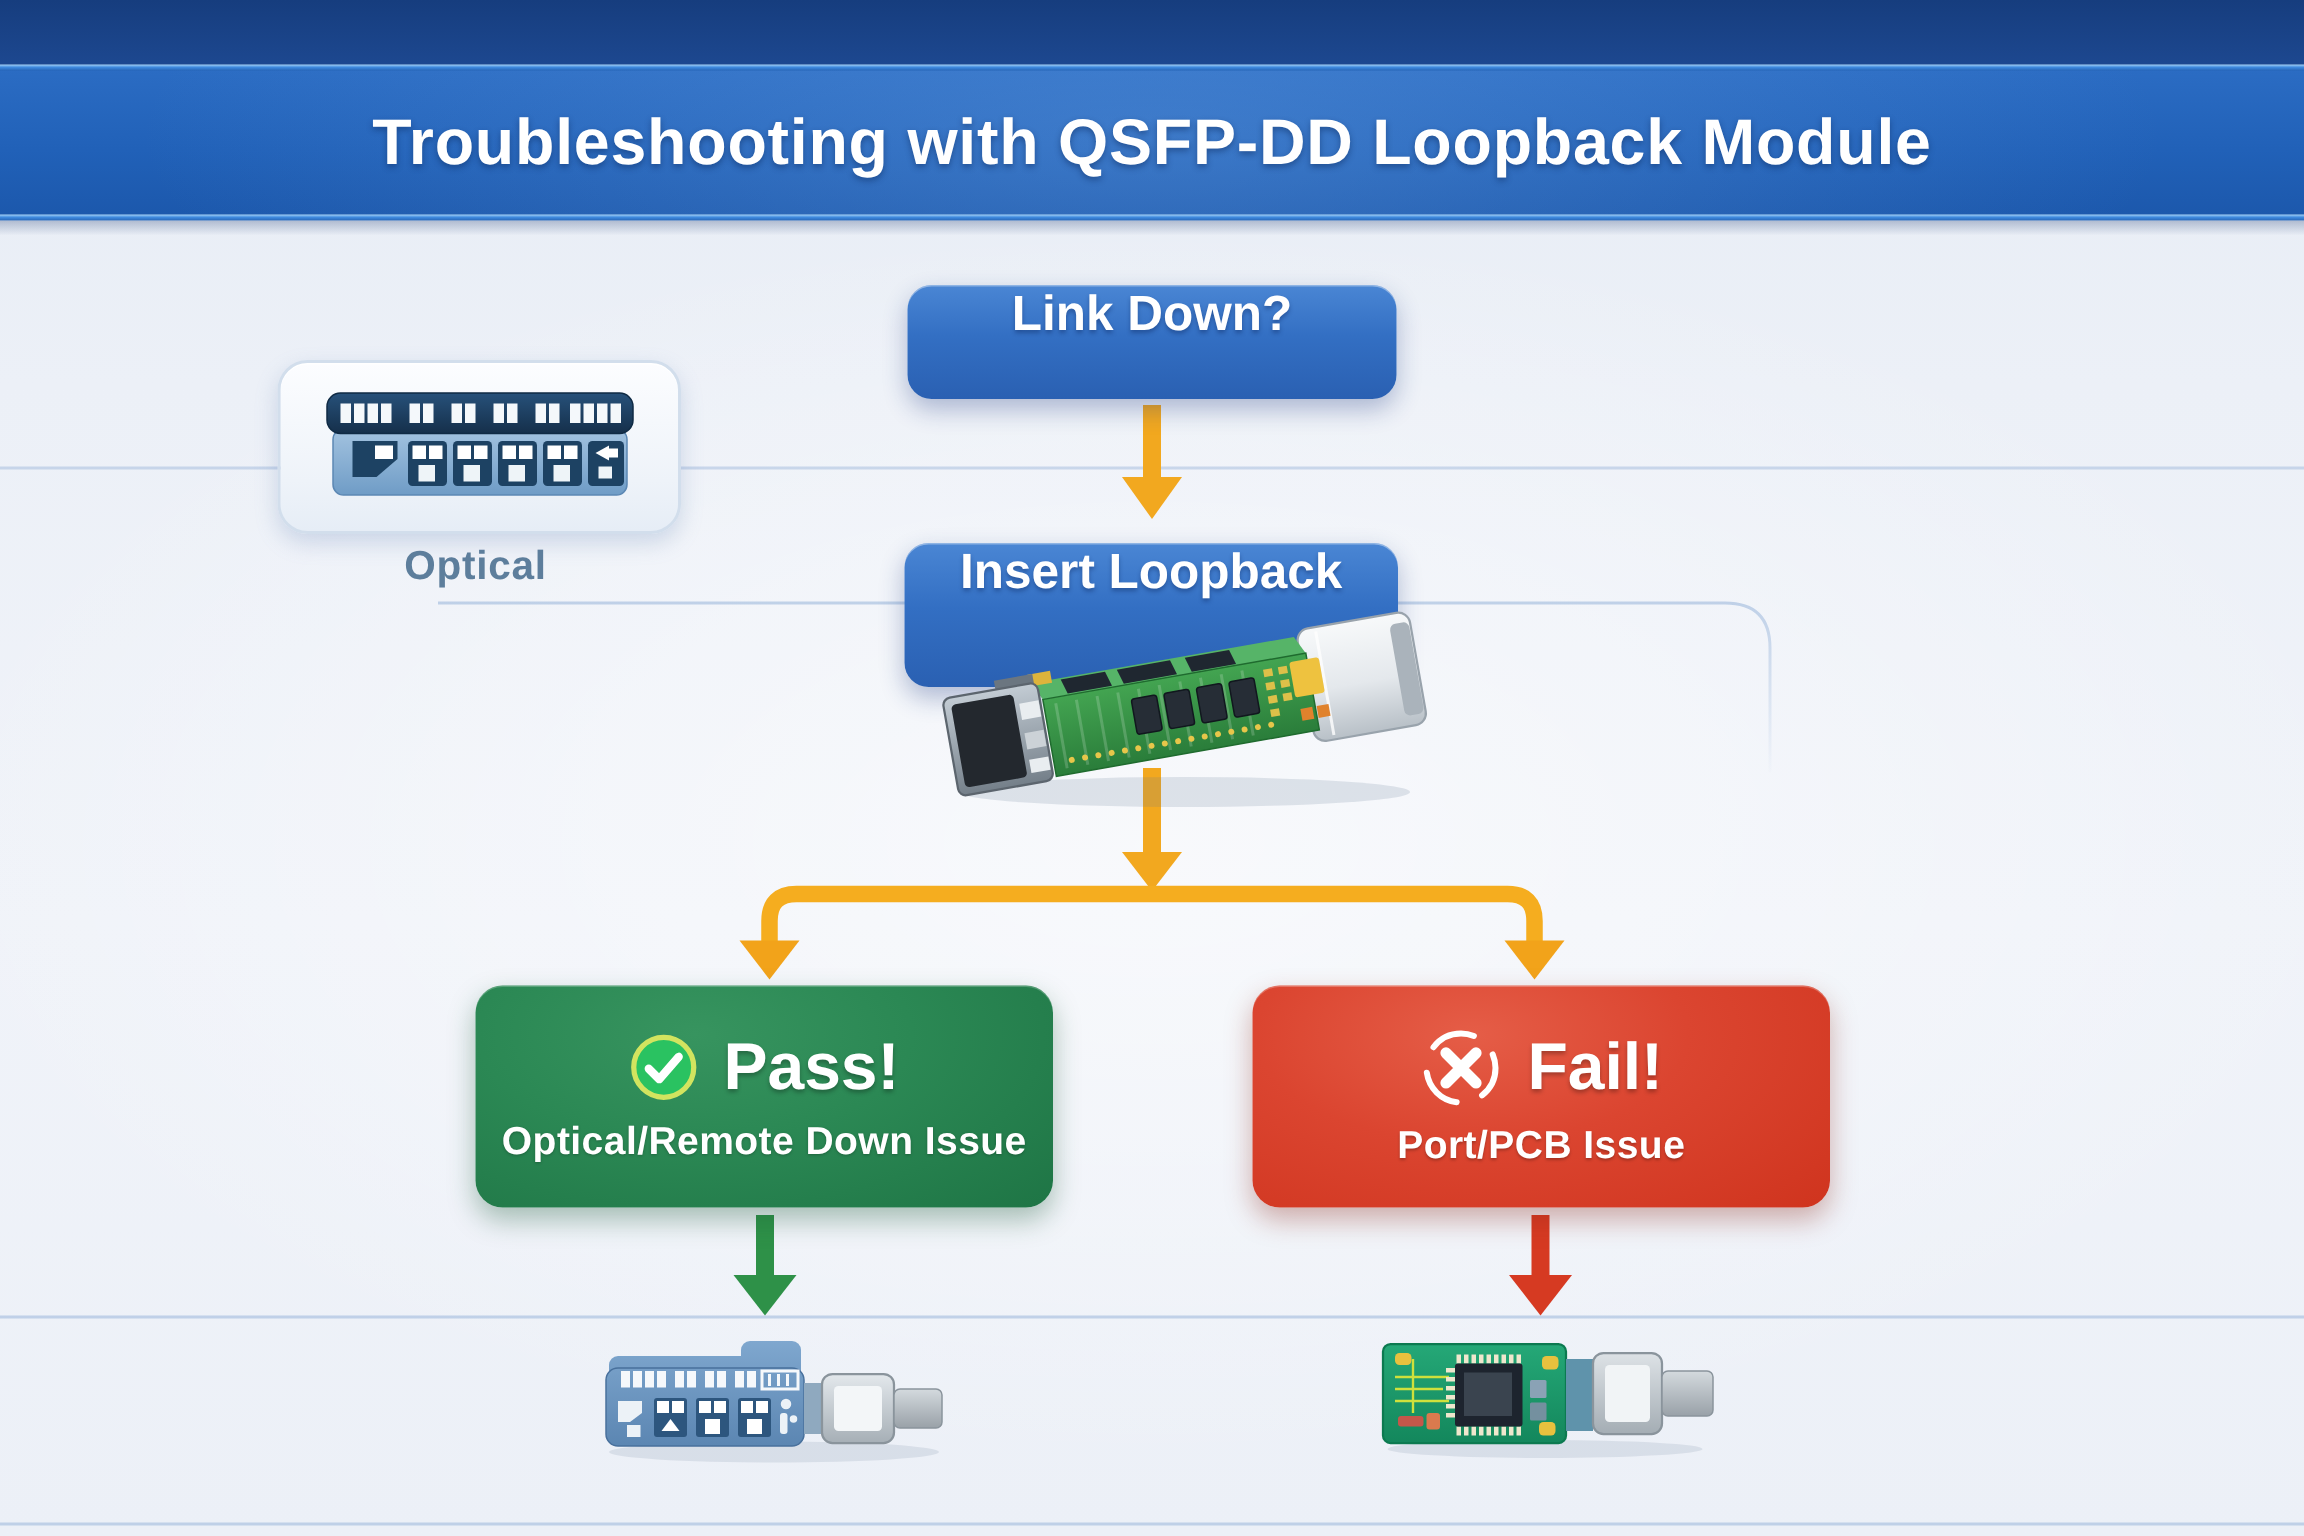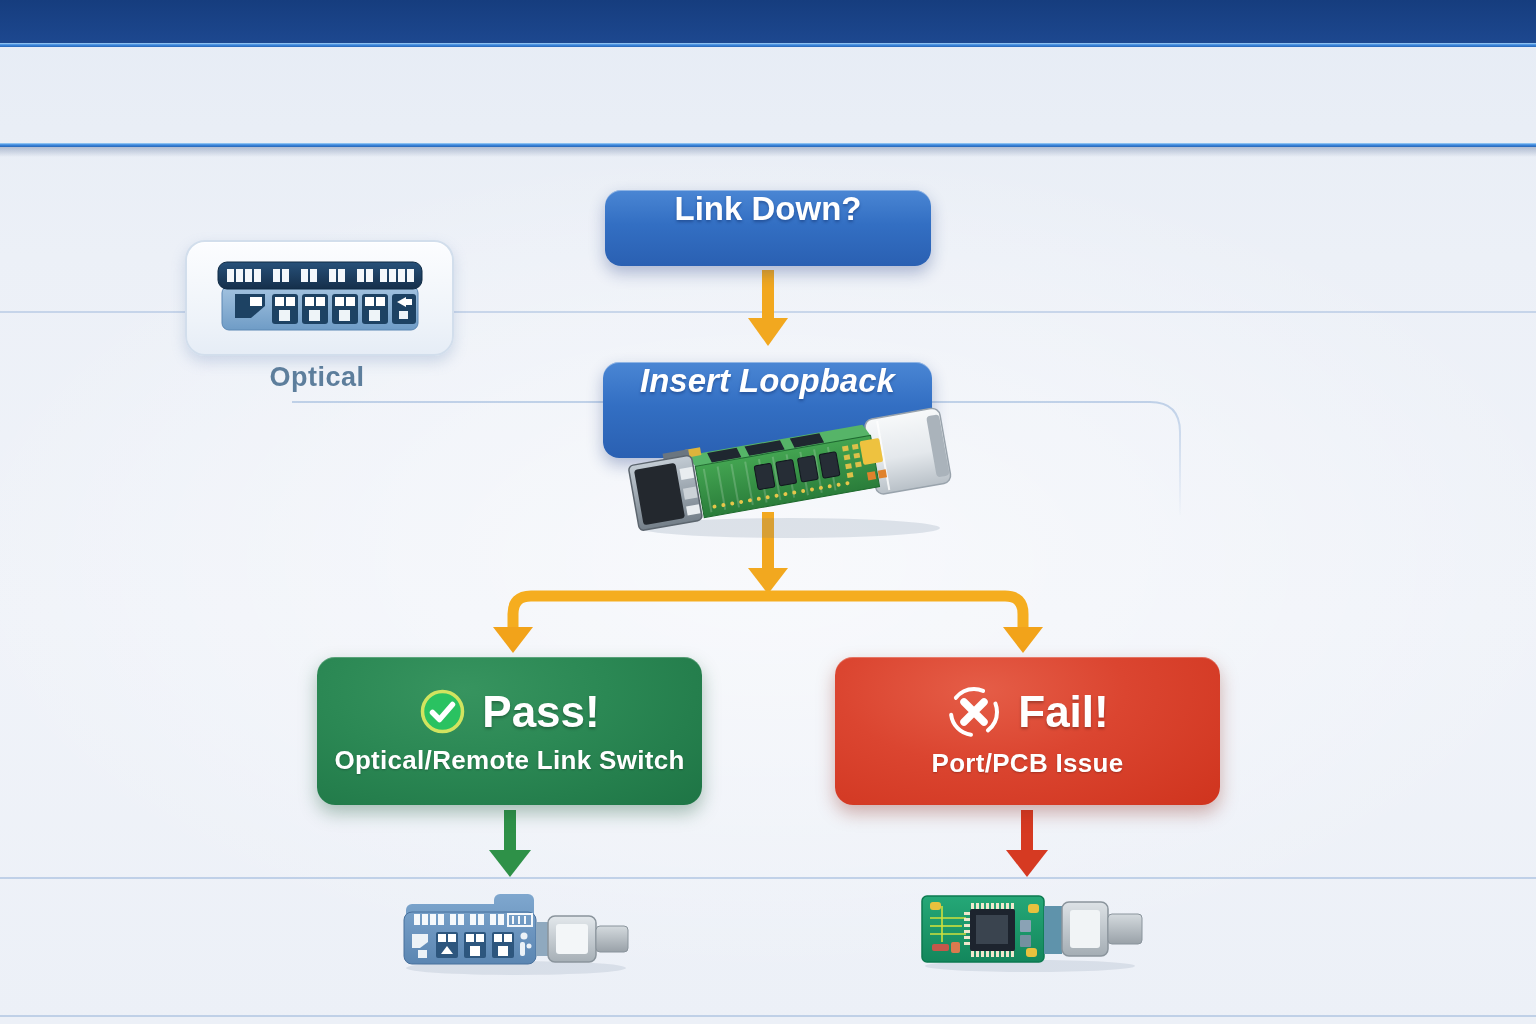--- a/index.html
+++ b/index.html
@@ -42,21 +42,21 @@
   .switch-label{left:217px;top:362px;width:200px;text-align:center;z-index:4;
     color:#5d7e9c;font-size:27px;font-weight:bold;letter-spacing:.5px;}
 
   
   .node-blue{z-index:5;border-radius:16px;display:flex;justify-content:center;
     background:linear-gradient(180deg,#4a86d4 0%,#336fc3 45%,#2a60b2 100%);
     box-shadow:0 7px 16px rgba(30,60,130,.32), inset 0 1px 0 rgba(255,255,255,.38);
     color:#fff;font-size:33px;font-weight:bold;
     text-shadow:0 2px 3px rgba(10,35,90,.4);}
   .node-link{left:605px;top:190px;width:326px;height:76px;}
-  .node-insert{left:603px;top:362px;width:329px;height:96px;padding-bottom:14px;box-sizing:border-box;font-style:italic;}
+  .node-insert{left:603px;top:362px;width:329px;height:96px;padding-bottom:14px;box-sizing:border-box;}
 
   
   .node-result{z-index:5;border-radius:18px;width:385px;height:148px;top:657px;
     display:flex;flex-direction:column;align-items:center;justify-content:center;gap:8px;
     color:#fff;}
   .node-pass{left:317px;
     background:radial-gradient(ellipse 320px 160px at 38% 22%, #37945f 0%, #2b8854 45%, #1f7646 100%);
     box-shadow:0 8px 18px rgba(25,90,55,.35), inset 0 1px 0 rgba(255,255,255,.22);}
   .node-fail{left:835px;
     background:radial-gradient(ellipse 320px 160px at 38% 22%, #e55d47 0%, #db4530 45%, #d0351f 100%);
@@ -85,20 +85,23 @@
     </defs>
     <line x1="0" y1="312" x2="1536" y2="312" stroke="rgba(145,175,215,.42)" stroke-width="2"></line>
     <path d="M292,402 L1150,402 Q1180,402 1180,432 L1180,515" fill="none" stroke="url(#fadeV)" stroke-width="2"></path>
     <line x1="0" y1="878" x2="1536" y2="878" stroke="rgba(145,175,215,.5)" stroke-width="2"></line>
     <line x1="0" y1="1016" x2="1536" y2="1016" stroke="rgba(145,175,215,.5)" stroke-width="2"></line>
   </svg>
 
   <div class="abs header">
     <div class="header-top"></div>
     <div class="header-sep sep1"></div>
+    <div class="header-main">
+      <div class="page-title">Troubleshooting with QSFP-DD Loopback Module</div>
+    </div>
     <div class="header-sep sep2"></div>
     <div class="header-shadow"></div>
   </div>
 
   <svg class="abs connectors" width="1536" height="1024" viewBox="0 0 1536 1024">
     <g fill="#f2a81f">
       <rect x="762" y="270" width="12" height="50"></rect>
       <polygon points="748,318 788,318 768,346"></polygon>
     </g>
     <g fill="#f2a81f">
@@ -295,21 +298,21 @@
   </div>
 
   <div class="abs node-result node-pass">
     <div class="result-title-row">
       <svg width="47" height="47" viewBox="0 0 47 47">
         <circle cx="23.5" cy="23.5" r="20" fill="#2ac261" stroke="#d2e45f" stroke-width="3.5"></circle>
         <path d="M13.5,24.5 L20.5,31.5 L33.5,16.5" fill="none" stroke="#ffffff" stroke-width="5.5" stroke-linecap="round" stroke-linejoin="round"></path>
       </svg>
       <span class="result-title">Pass!</span>
     </div>
-    <div class="result-sub">Optical/Remote Link Switch</div>
+    <div class="result-sub">Optical/Remote Down Issue</div>
   </div>
 
   <div class="abs node-result node-fail">
     <div class="result-title-row">
       <svg width="56" height="56" viewBox="0 0 56 56">
         <circle cx="28" cy="28" r="23" fill="none" stroke="#ffffff" stroke-width="4" stroke-dasharray="30 18" stroke-dashoffset="9" stroke-linecap="round"></circle>
         <path d="M18,18 L38,38 M38,18 L18,38" stroke="#ffffff" stroke-width="7.5" stroke-linecap="round"></path>
       </svg>
       <span class="result-title">Fail!</span>
     </div>

